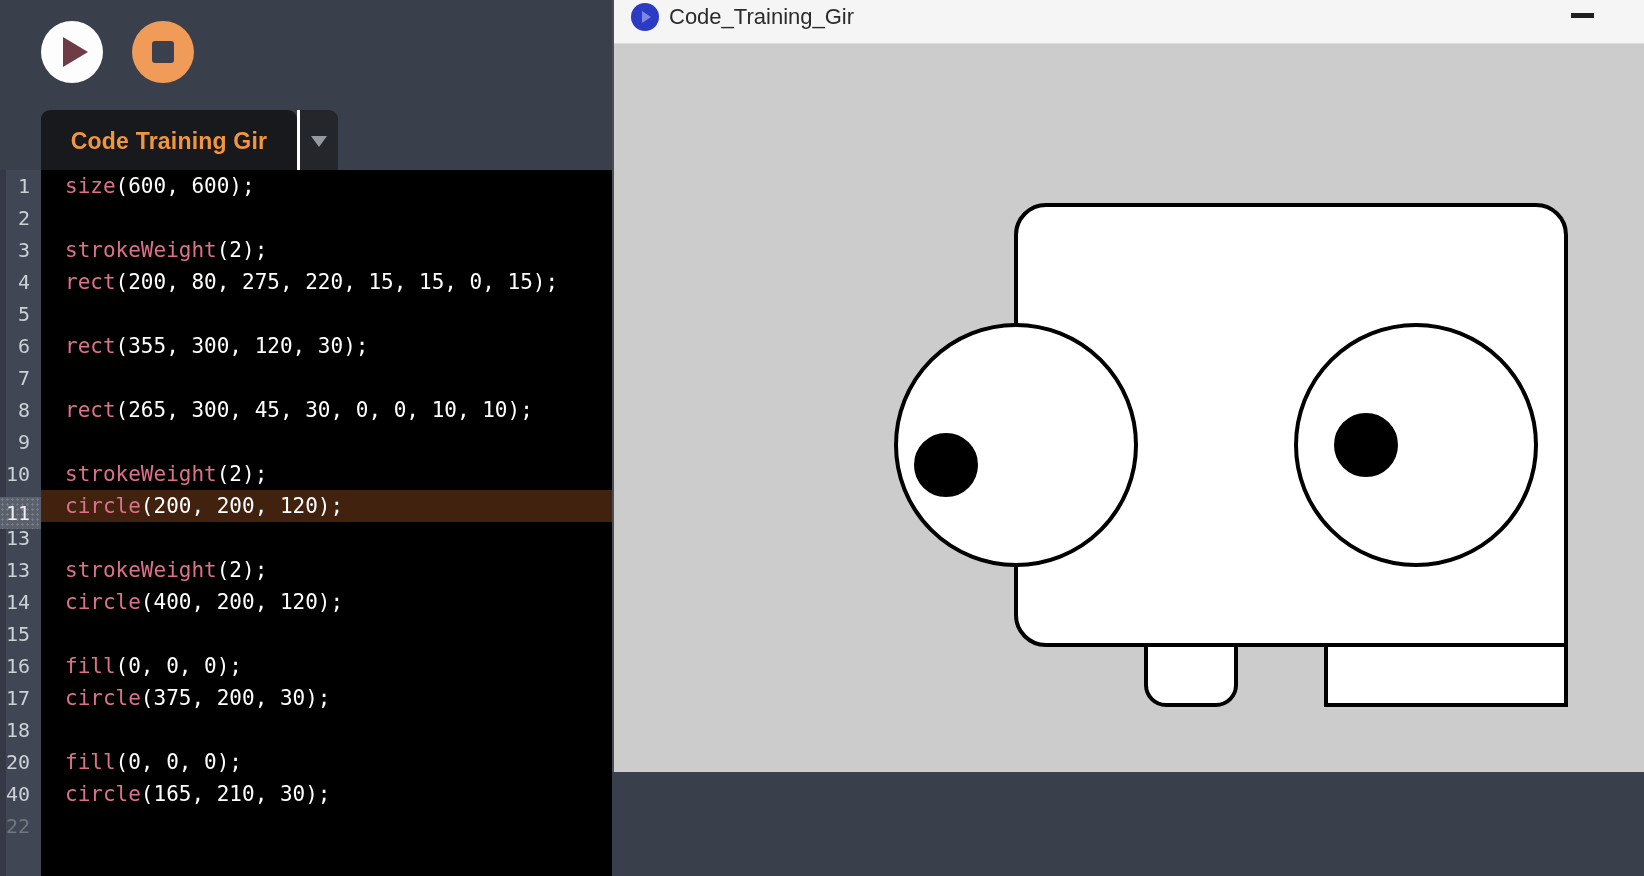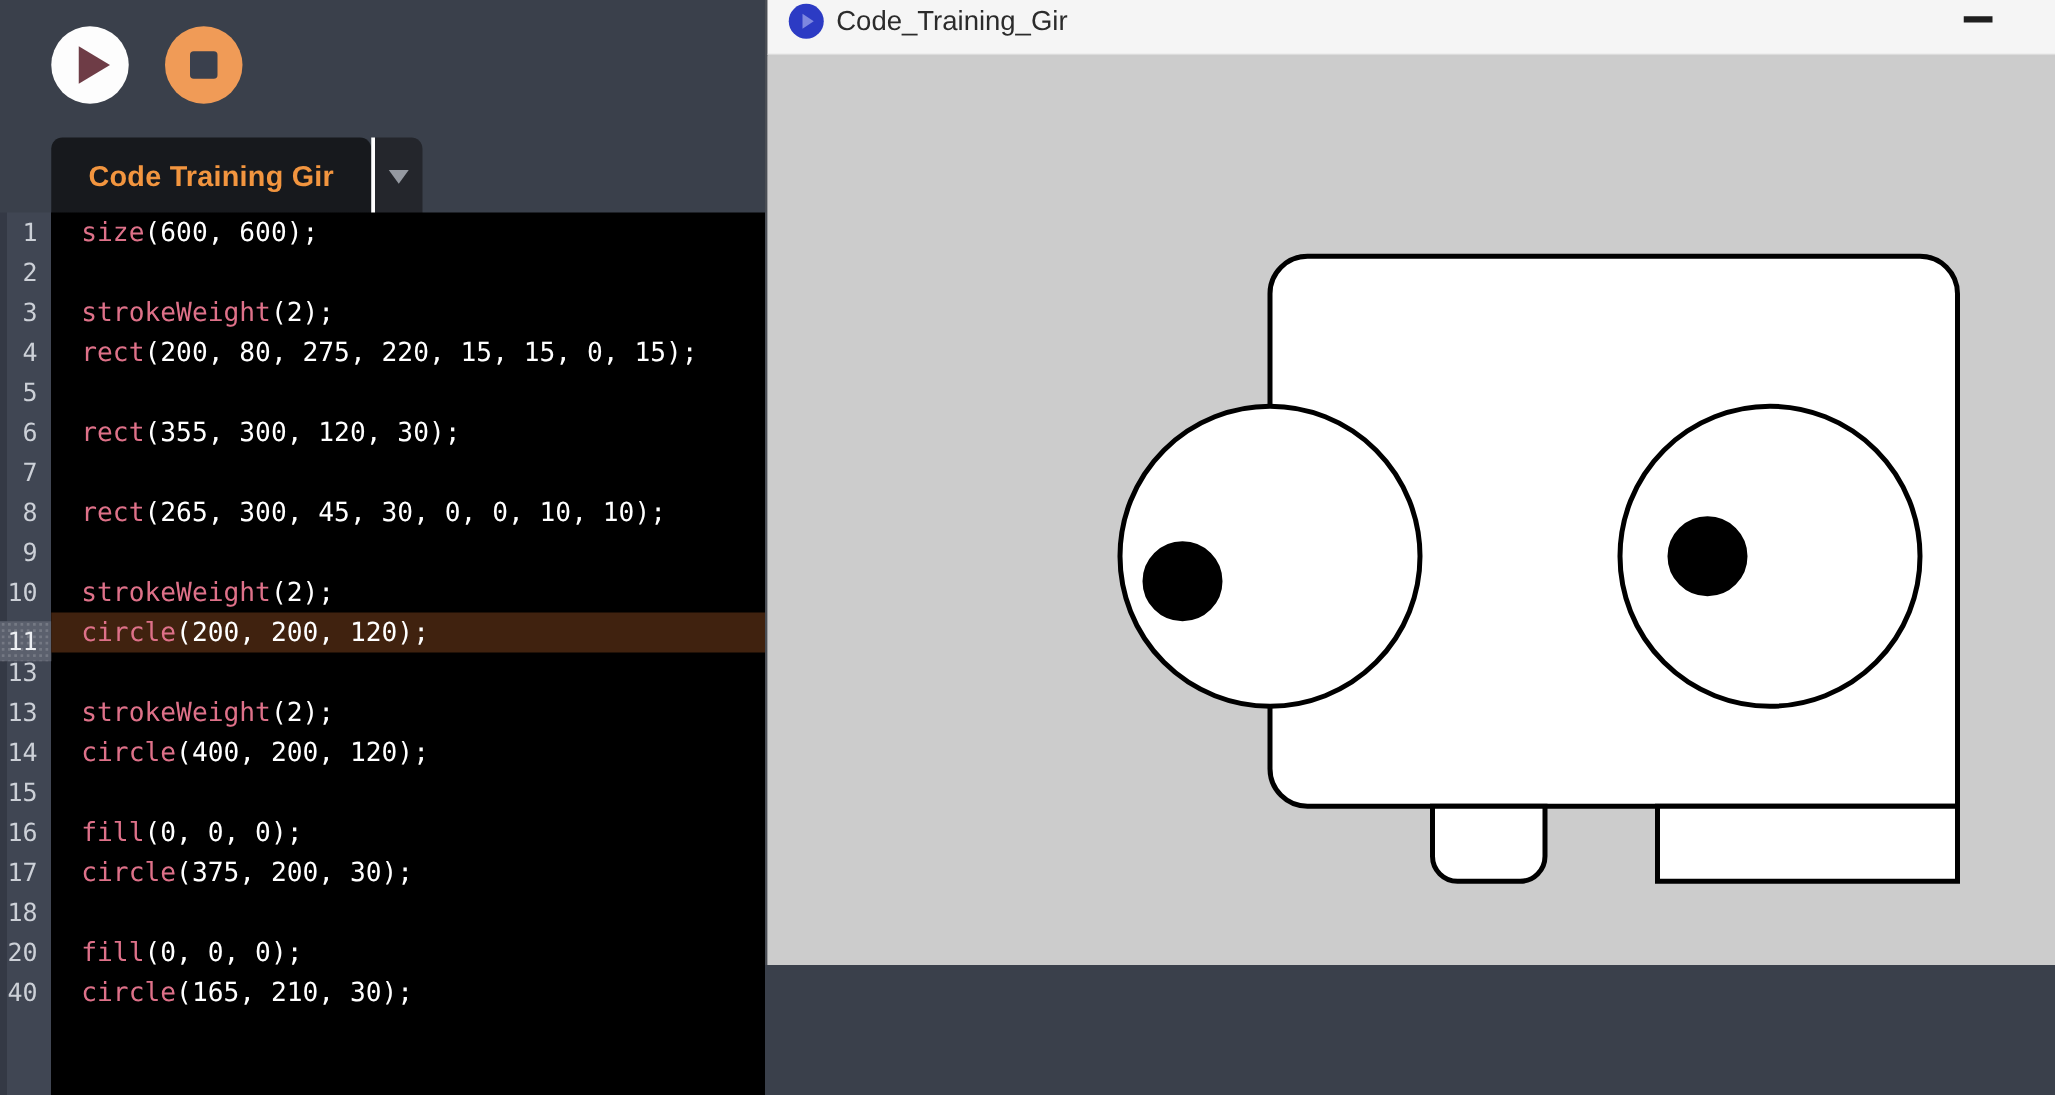--- a/index.html
+++ b/index.html
@@ -170,20 +170,24 @@
           <div class="gutter-cell">18</div>
           <div class="code-cell"></div>
         </div>
         <div class="code-row">
           <div class="gutter-cell">20</div>
           <div class="code-cell"><span class="fn">fill</span>(0, 0, 0);</div>
         </div>
         <div class="code-row">
           <div class="gutter-cell">40</div>
           <div class="code-cell"><span class="fn">circle</span>(165, 210, 30);</div>
+        </div>
+        <div class="code-row">
+          <div class="gutter-cell dim">22</div>
+          <div class="code-cell"></div>
         </div>
       </div>
   </div>
 
   <div id="output-window">
     <div id="title-bar">
       <div id="win-icon">
         <span class="tri"></span>
       </div>
       <span id="win-title">Code_Training_Gir</span>

